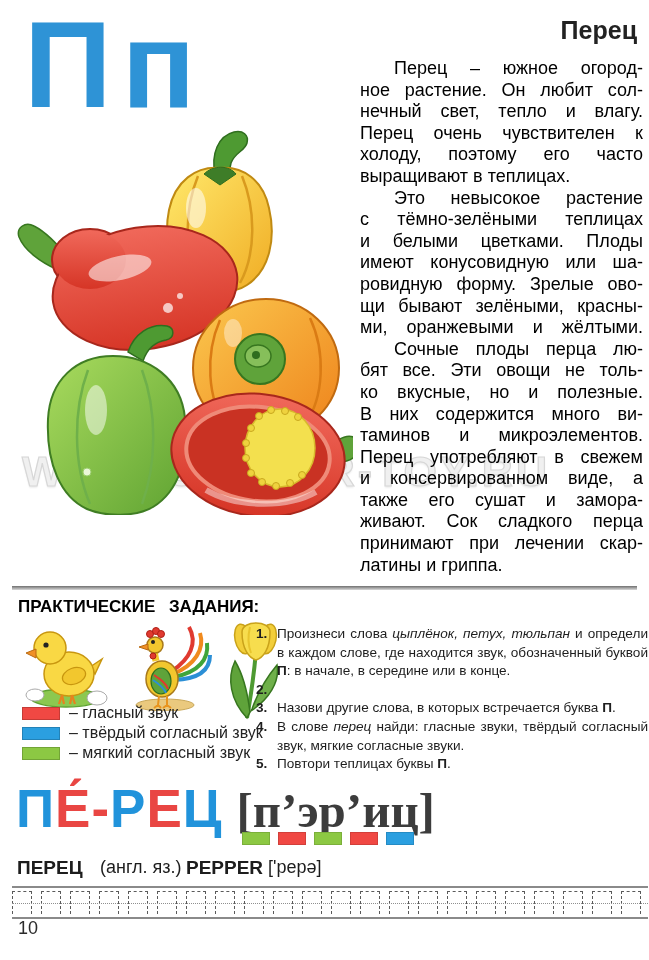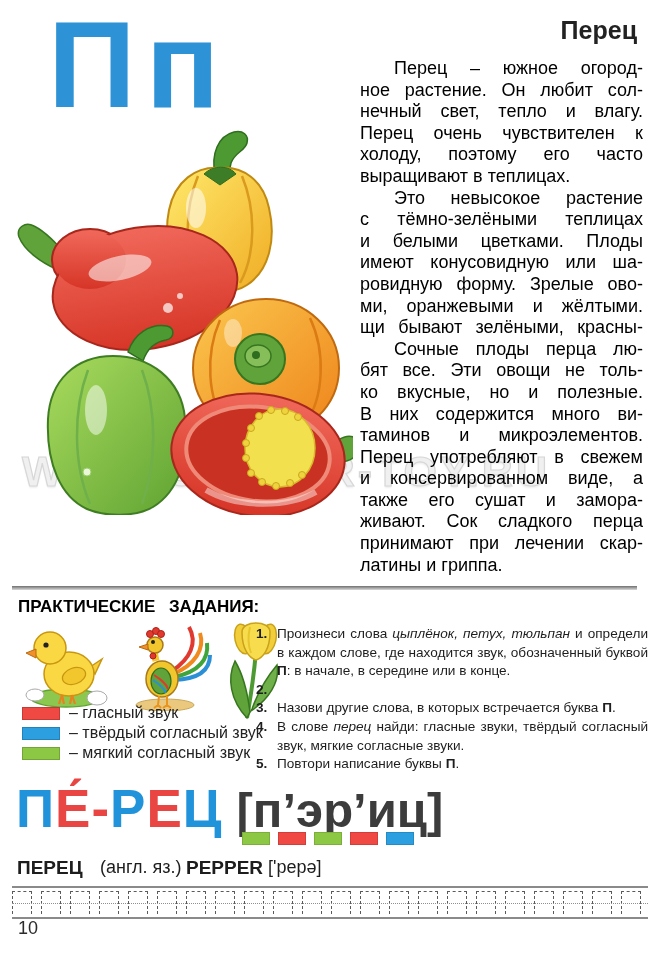--- a/index.html
+++ b/index.html
@@ -73,21 +73,21 @@
   .task{display:flex;}
   .task .num{font-weight:bold;width:21px;flex:0 0 21px;}
   .task .txt{text-align:justify;}
   
   .word-row{
     position:absolute;left:16px;top:773px;height:62px;
     display:flex;align-items:flex-end;
     font-weight:bold;line-height:1;
   }
   .word-row .letter{font-size:53px;letter-spacing:1px;}
-  .word-row .transcr{font-size:49px;color:#3c3c3c;margin-left:14px;letter-spacing:0px;}
+  .word-row .transcr{font-size:49px;color:#3c3c3c;margin-left:14px;letter-spacing:0px;font-family:Liberation Serif, serif;}
   .sound-blocks{position:absolute;left:242px;top:832px;display:flex;gap:8px;}
   .sound-block{width:28px;height:13px;border:1px solid rgba(0,0,0,.12);box-sizing:border-box;}
   
   .english-line{position:absolute;left:0;top:857px;width:649px;height:24px;color:#1d1d1d;}
   .english-line span{position:absolute;white-space:nowrap;}
   .en-word{left:17px;font-size:19px;font-weight:bold;}
   .en-note{left:100px;font-size:18px;}
   .en-translation{left:186px;font-size:19px;font-weight:bold;}
   .en-transcr{left:268px;font-size:18px;}
   
@@ -109,39 +109,39 @@
     border-right:1.6px dashed #5a5a5a;
     box-sizing:border-box;
   }
   .page-number{position:absolute;left:18px;top:918px;font-size:18px;color:#2b2b2b;}
 </style>
 </head>
 <body>
 
 <div class="page">
 
-  <div class="big-letters" style="color: rgb(46, 147, 214); margin-left: 24px;">Пп</div>
+  <div class="big-letters" style="color: rgb(46, 147, 214);">Пп</div>
 
   <div class="article-title">Перец</div>
 
   <div class="article">
     <div class="ln ind">Перец – южное огород-</div>
     <div class="ln">ное растение. Он любит сол-</div>
     <div class="ln">нечный свет, тепло и влагу.</div>
     <div class="ln">Перец очень чувствителен к</div>
     <div class="ln">холоду, поэтому его часто</div>
     <div class="ln last">выращивают в теплицах.</div>
 
     <div class="ln ind">Это невысокое растение</div>
     <div class="ln">с тёмно-зелёными теплицах</div>
     <div class="ln">и белыми цветками. Плоды</div>
     <div class="ln">имеют конусовидную или ша-</div>
     <div class="ln">ровидную форму. Зрелые ово-</div>
+    <div class="ln">щи бывают зелёными, красны-</div>
     <div class="ln">ми, оранжевыми и жёлтыми.</div>
-    <div class="ln">щи бывают зелёными, красны-</div>
 
     <div class="ln ind">Сочные плоды перца лю-</div>
     <div class="ln">бят все. Эти овощи не толь-</div>
     <div class="ln">ко вкусные, но и полезные.</div>
     <div class="ln">В них содержится много ви-</div>
     <div class="ln">таминов и микроэлементов.</div>
     <div class="ln">Перец употребляют в свежем</div>
     <div class="ln">и консервированном виде, а</div>
     <div class="ln">также его сушат и замора-</div>
     <div class="ln">живают. Сок сладкого перца</div>
@@ -308,21 +308,21 @@
     <div class="task">
       <span class="num">3.</span>
       <span class="txt"><span>Назови другие слова, в которых встречается буква </span><span style="font-weight: bold;">П</span><span>.</span></span>
     </div>
     <div class="task">
       <span class="num">4.</span>
       <span class="txt"><span>В слове </span><span style="font-style: italic;">перец</span><span> найди: гласные звуки, твёрдый согласный звук, мягкие согласные звуки.</span></span>
     </div>
     <div class="task">
       <span class="num">5.</span>
-      <span class="txt"><span>Повтори написание буквы </span><span style="font-weight: bold;">П</span><span>.</span></span>
+      <span class="txt"><span>Повтори теплицах буквы </span><span style="font-weight: bold;">П</span><span>.</span></span>
     </div>
   </div>
 
   <div class="word-row">
     <span class="letter" style="color: rgb(33, 147, 219);">П</span>
     <span class="letter" style="color: rgb(233, 70, 67);">Е́</span>
     <span class="letter" style="color: rgb(233, 70, 67);">-</span>
     <span class="letter" style="color: rgb(33, 147, 219);">Р</span>
     <span class="letter" style="color: rgb(233, 70, 67);">Е</span>
     <span class="letter" style="color: rgb(33, 147, 219);">Ц</span>

